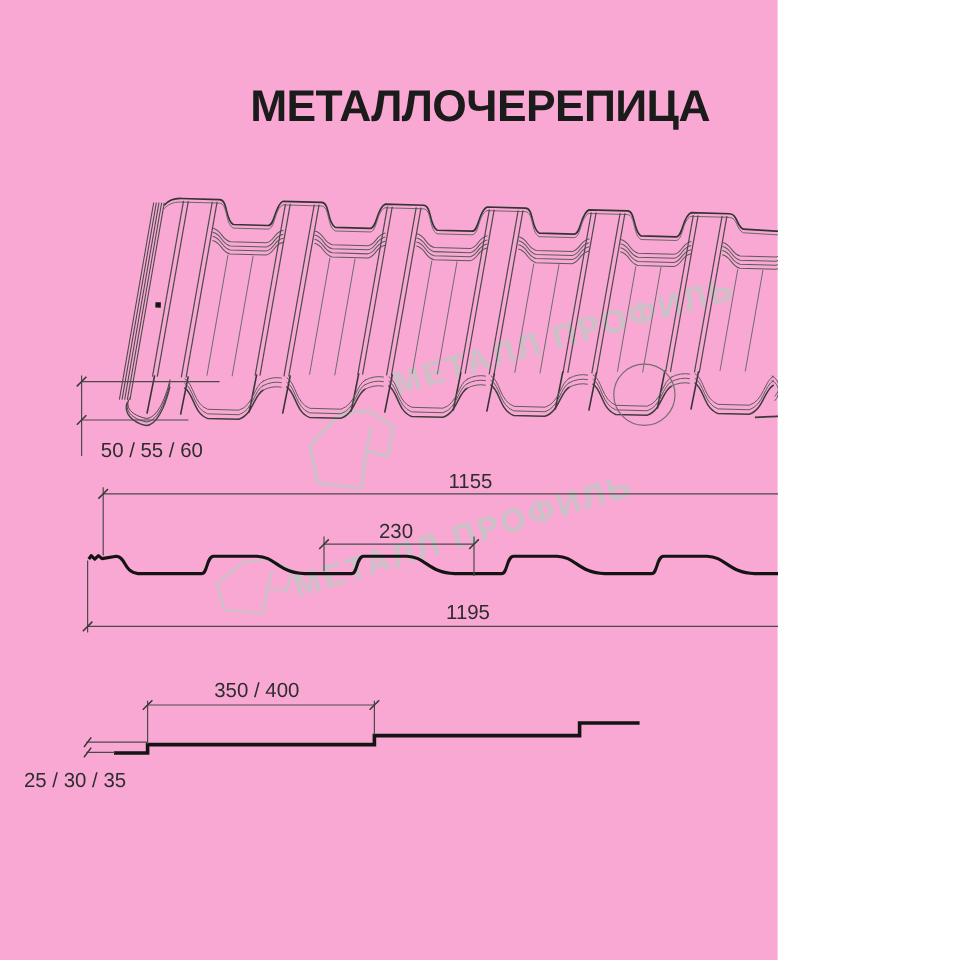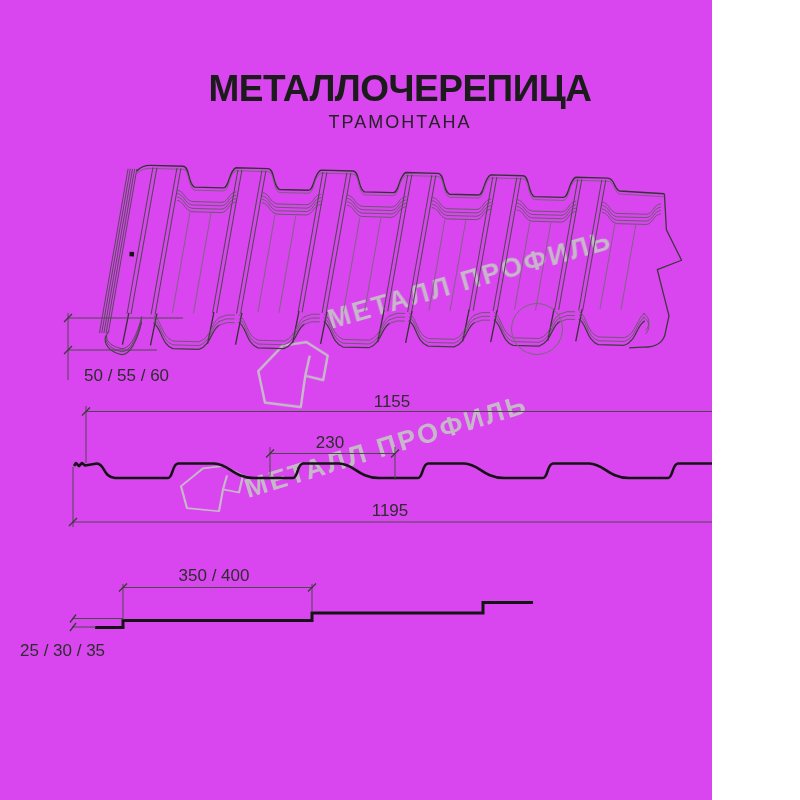--- a/index.html
+++ b/index.html
@@ -1,37 +1,36 @@
 <!DOCTYPE html>
 <html><head>
 <meta charset="utf-8">
 <style>
   html,body{margin:0;padding:0;background:#fff;}
-  .stage{position:relative;width:712px;height:800px;background:#d946ef;overflow:hidden;
+  .stage{position:relative;width:648px;height:800px;background:#f9a8d4;overflow:hidden;
          font-family:"Liberation Sans",sans-serif;}
   .title{position:absolute;left:0;top:68px;width:800px;text-align:center;
          font-size:37px;font-weight:bold;letter-spacing:-.5px;color:#1b1b1b;white-space:nowrap;}
   .subtitle{position:absolute;left:0;top:112px;width:800px;text-align:center;
          font-size:18px;font-weight:400;letter-spacing:2px;color:#222;white-space:nowrap;}
   svg{position:absolute;left:0;top:0;}
   text.dim{font-family:"Liberation Sans",sans-serif;font-size:17px;fill:#2d2d2d;}
   text.wm{font-family:"Liberation Sans",sans-serif;font-size:27px;font-weight:bold;
           letter-spacing:2.5px;fill:#c5c5c5;}
   .dimline{stroke:#4a4a4a;stroke-width:1;fill:none;}
   .tick{stroke:#3a3a3a;stroke-width:1.3;fill:none;}
   .thick2{stroke:#141414;stroke-width:3;fill:none;}
   .wmpath{stroke:#c5c5c5;stroke-width:2.2;fill:none;stroke-linejoin:round;}
 </style>
 </head>
 <body>
 
 <div class="stage">
 
   <div class="title">МЕТАЛЛОЧЕРЕПИЦА</div>
-  <div class="subtitle">ТРАМОНТАНА</div>
 
   <svg width="800" height="800" viewBox="0 0 800 800">
 
     <g opacity="0.9">
       <g transform="translate(256,342) scale(1.12)">
         <path class="wmpath" d="M2,26 L24,3 L45,0 L64,12 L60,34 L44,30 L40,58 L8,54 Z M44,30 L48,12"></path>
       </g>
       <text class="wm" transform="translate(331,329) rotate(-16)">МЕТАЛЛ ПРОФИЛЬ</text>
     </g>
     <g opacity="0.9">

